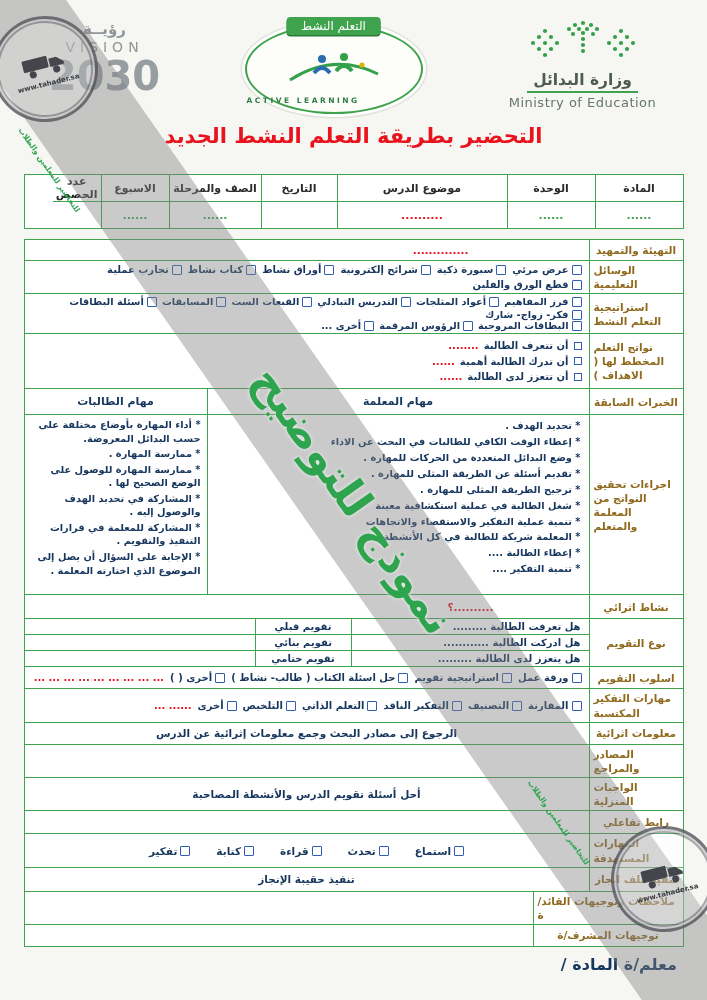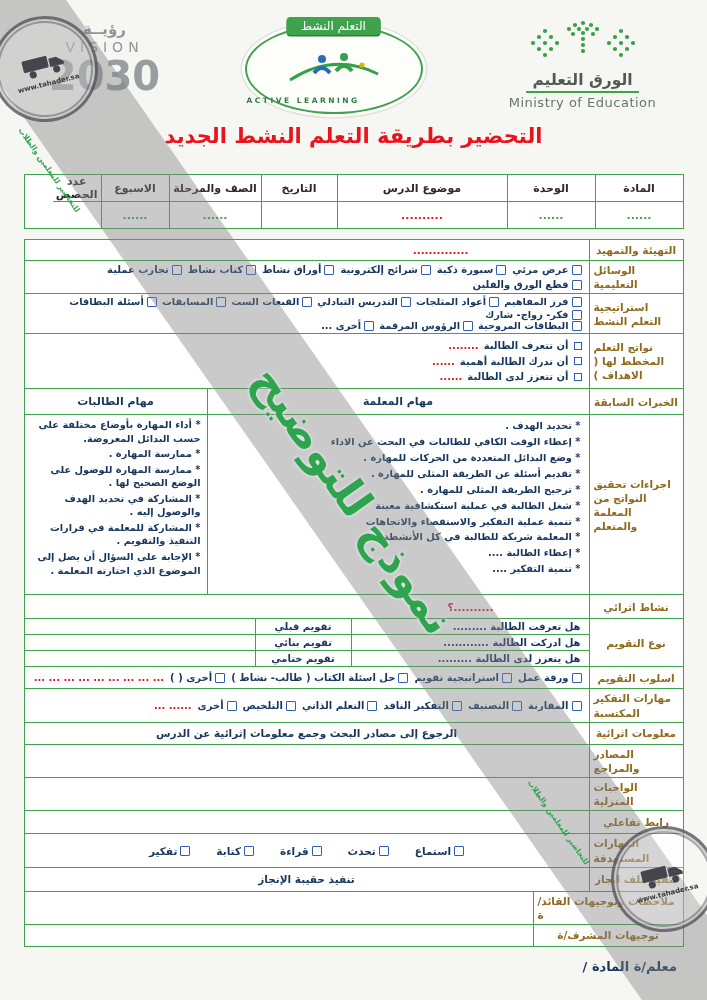--- a/index.html
+++ b/index.html
@@ -57,21 +57,21 @@
   .pt .task { line-height:1.62; }
   .ps .task { line-height:1.38; margin-bottom:2px; }
   .hdcell { display:flex; align-items:center; justify-content:center; font-size:11px; font-weight:bold; color:#17365d; padding:2px; }
   .evals { flex:1; display:flex; flex-direction:column; }
   .erow { flex:1; display:flex; align-items:stretch; }
   .erow + .erow { border-top:1px solid #3fa34d; }
   .eq { flex:0 0 238px; border-left:1px solid #3fa34d; display:flex; align-items:center; padding:1px 8px; font-size:10px; font-weight:bold; color:#17365d; }
   .et { flex:0 0 96px; border-left:1px solid #3fa34d; display:flex; align-items:center; justify-content:center; font-size:10px; font-weight:bold; color:#17365d; }
   .esp { flex:1; }
 
-  .sign { position:absolute; bottom:26px; right:30px; font-size:13px; font-weight:bold; color:#17365d; z-index:30; }
+  .sign { position:absolute; bottom:26px; right:30px; font-size:16px; font-weight:bold; color:#17365d; z-index:30; }
 
   
   .wm-band { position:absolute; left:50%; top:50%; width:1360px; height:102px; background:rgba(128,128,130,0.42);
              transform:translate(-50%,-50%) rotate(55deg); z-index:40; pointer-events:none; }
   .wm-text { position:absolute; left:50%; top:50%; transform:translate(-50%,-50%) rotate(55deg); z-index:41; font-size:44px; font-weight:bold;
              color:#2ea44f; letter-spacing:2px; white-space:nowrap; text-shadow:0 0 4px rgba(255,255,255,0.85); pointer-events:none; }
   .stamp { position:absolute; width:106px; height:106px; border-radius:50%; z-index:45; display:flex; flex-direction:column; align-items:center;
            justify-content:center; gap:3px; background:rgba(248,248,246,0.25); border:3px solid rgba(73,74,80,0.75);
            box-shadow:inset 0 0 0 2px rgba(255,255,255,0.5), inset 0 0 0 4px rgba(73,74,80,0.45); transform:rotate(-14deg); pointer-events:none; }
   .stamp-tl { top:16px; left:-8px; }
@@ -114,21 +114,21 @@
           <circle cx="91" cy="19" r="2.1"></circle>
           <circle cx="103" cy="19" r="2.1"></circle>
         <circle cx="85" cy="25" r="2.1"></circle>
           <circle cx="97" cy="25" r="2.1"></circle>
           <circle cx="109" cy="25" r="2.1"></circle>
         <circle cx="91" cy="31" r="2.1"></circle>
           <circle cx="103" cy="31" r="2.1"></circle>
           <circle cx="97" cy="37" r="2.1"></circle>
       </g>
     </svg>
-    <div class="m-ar">الورق التعليم</div>
+    <div class="m-ar">وزارة البدائل</div>
     <div class="m-en">Ministry of Education</div>
   </div>
 
   <div class="badge">
     <div class="ribbon">التعلم النشط</div>
     <svg class="badge-art" width="104" height="38" viewBox="0 0 104 38">
       <path d="M8 32 Q52 4 96 26" stroke="#35a04a" stroke-width="3" fill="none"></path>
       <circle cx="40" cy="11" r="4" fill="#2b6cb0"></circle>
       <path d="M32 25 q8 -10 16 0" stroke="#2b6cb0" stroke-width="4" fill="none"></path>
       <circle cx="62" cy="9" r="4" fill="#35a04a"></circle>
@@ -415,20 +415,23 @@
       </div>
   </div>
 
   <div class="trow" style="min-height:17px">
     <div class="lbl">المصادر والمراجع</div>
     <div class="cnt"></div>
   </div>
 
   <div class="trow" style="min-height:28px">
     <div class="lbl">الواجبات المنزلية</div>
+    <div class="cnt center">
+        <span>أحل أسئلة تقويم الدرس والأنشطة المصاحبة</span>
+      </div>
   </div>
 
   <div class="trow" style="min-height:23px">
     <div class="lbl">رابط تفاعلي</div>
   </div>
 
   <div class="trow" style="min-height:27px">
     <div class="lbl">المهارات المستهدفة</div>
     <div class="cnt center" style="column-gap:26px">
       <span class="ck">

